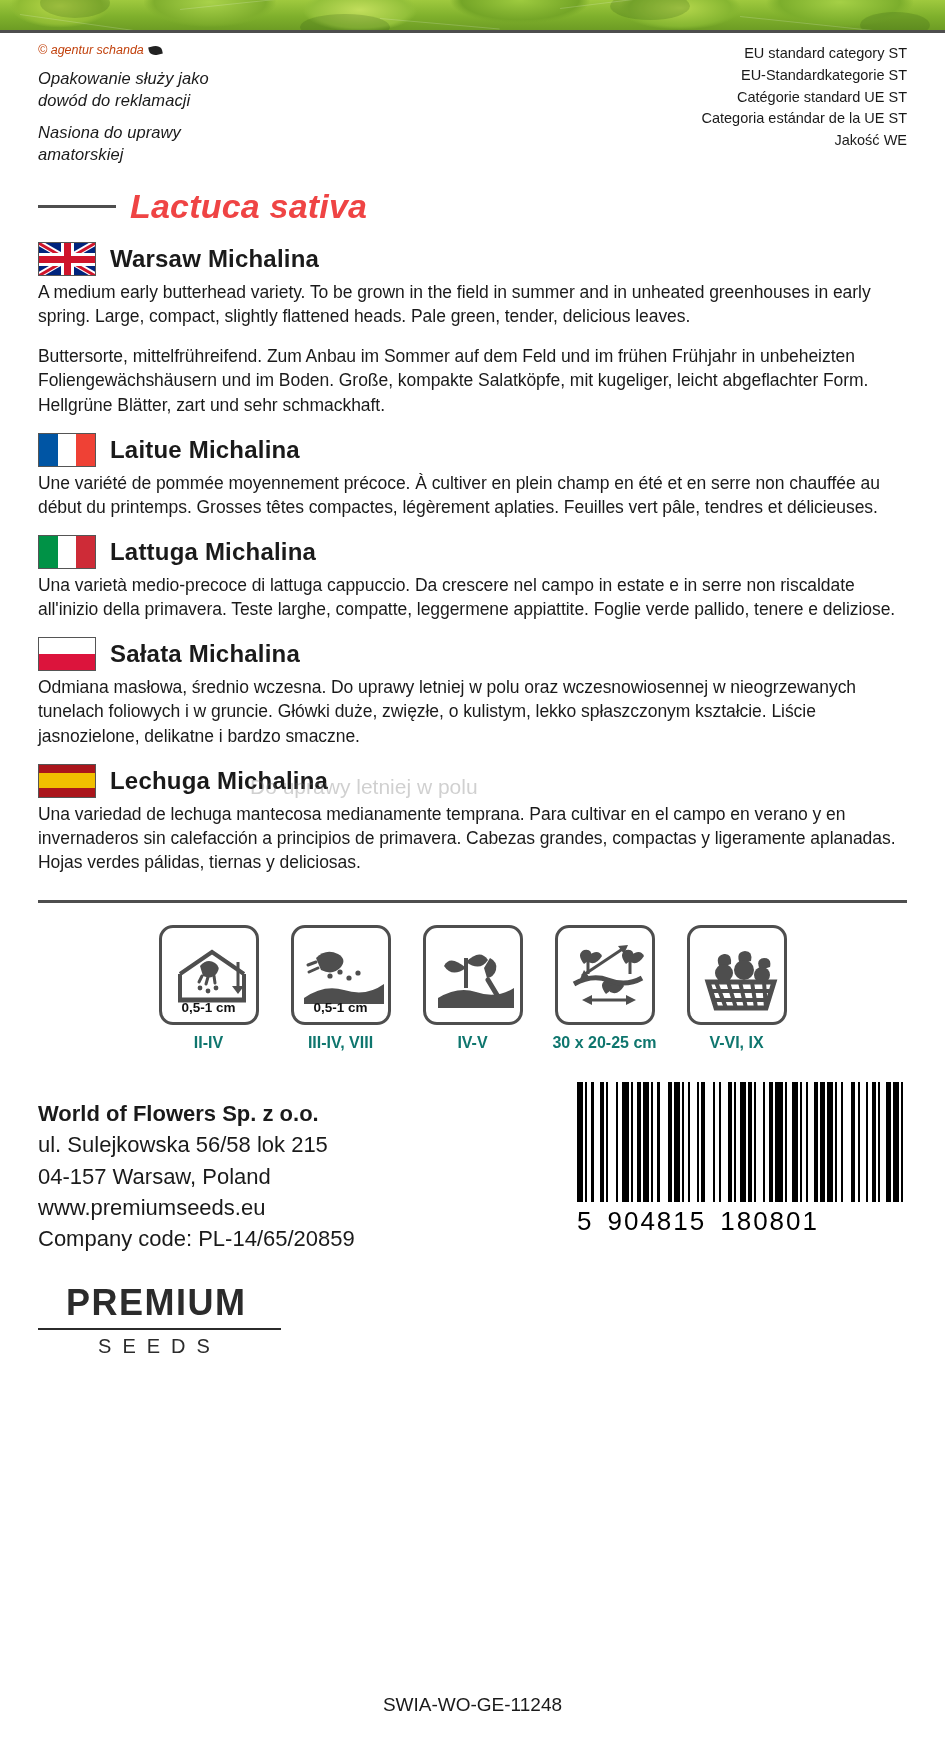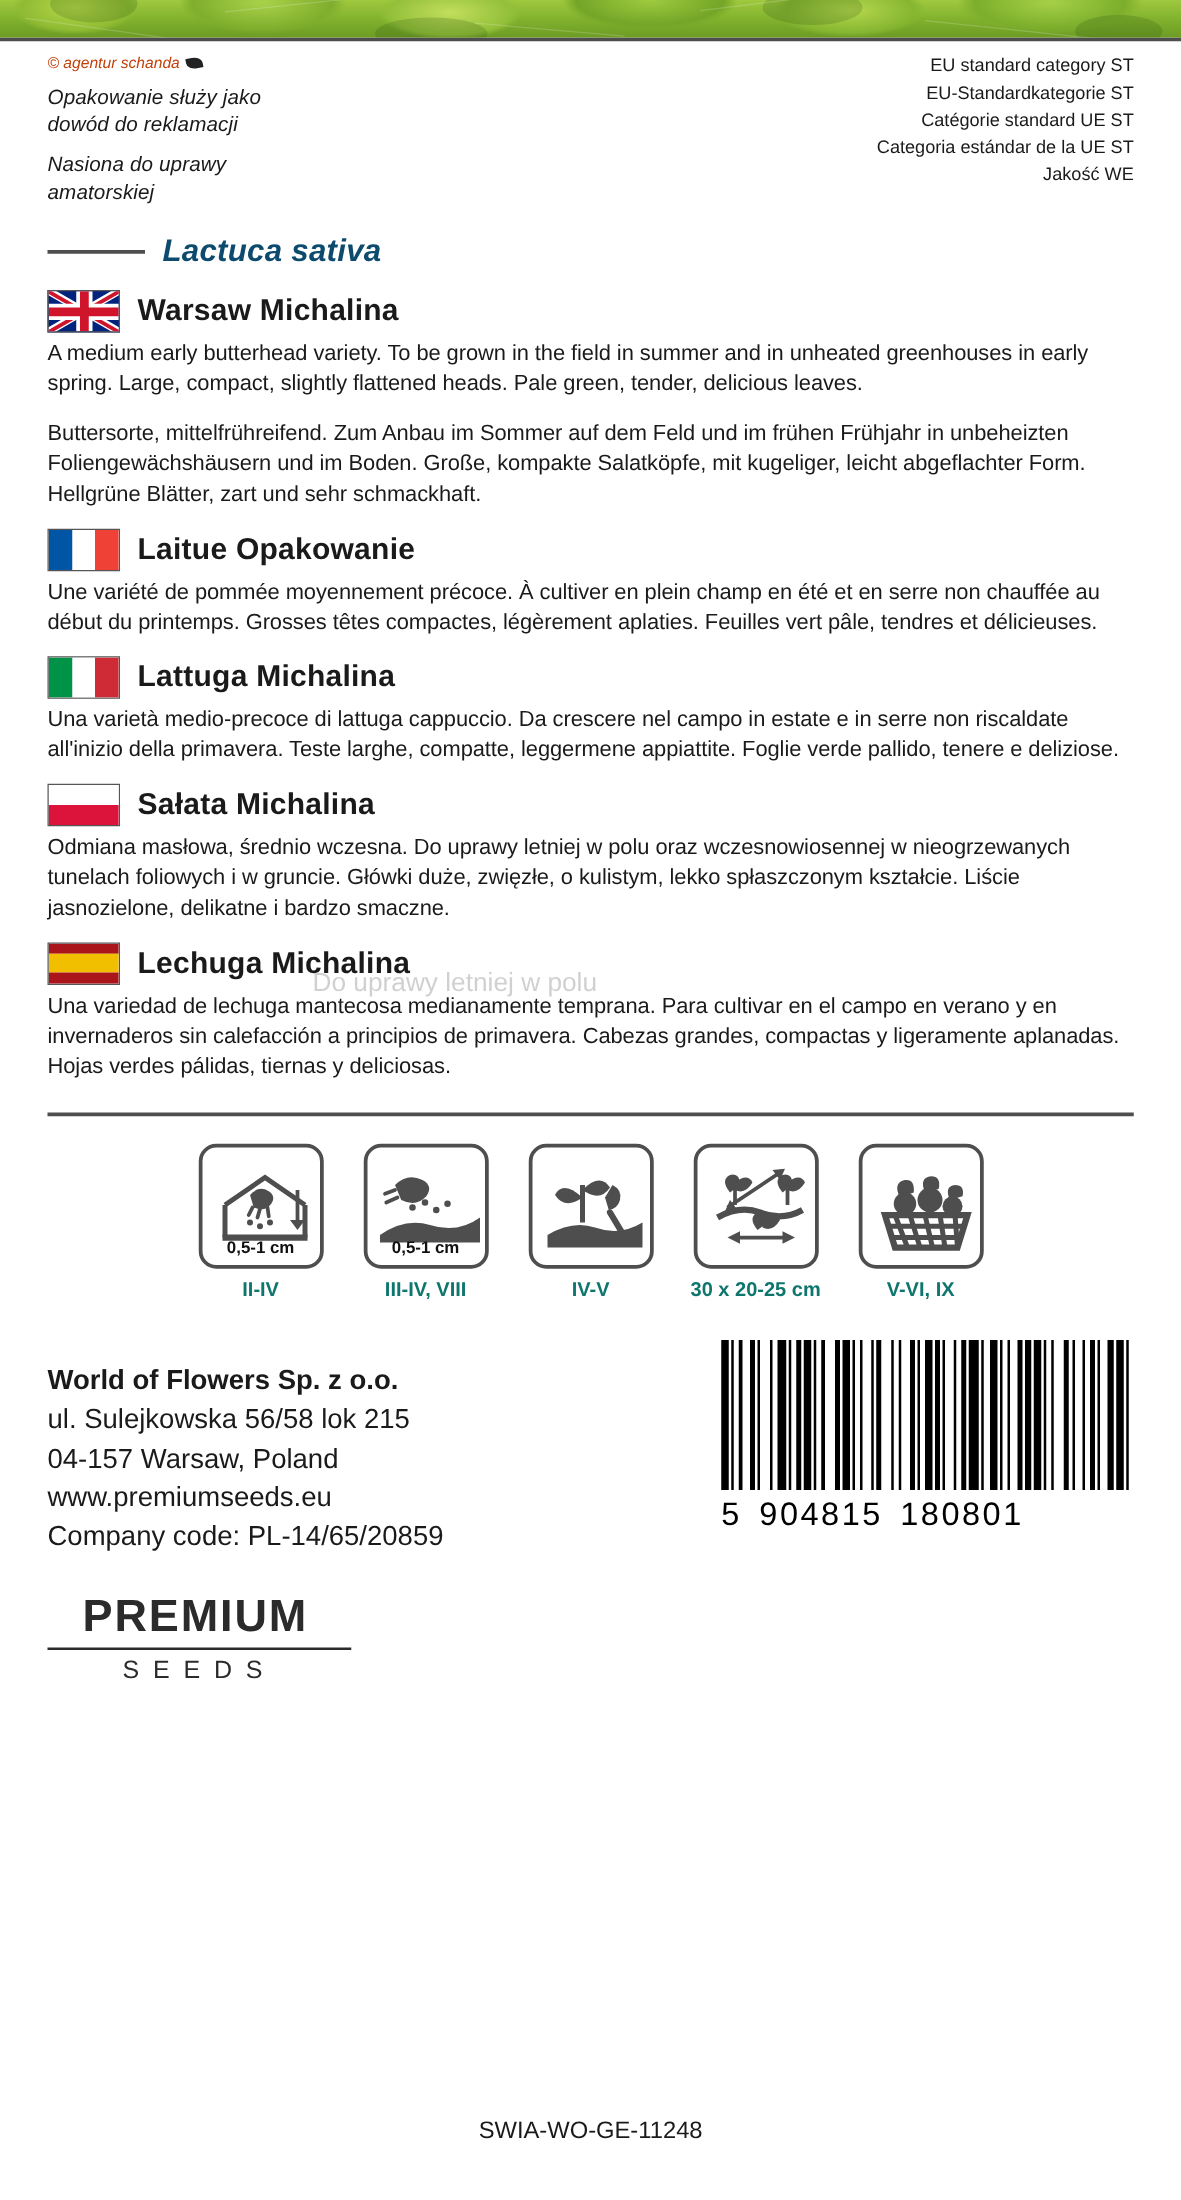--- a/index.html
+++ b/index.html
@@ -101,24 +101,24 @@
     margin-top: 22px;
   }
   .species-row .seg {
     height: 3px;
     background: #4e4e4e;
     flex: 0 0 auto;
   }
   .seg-left { width: 78px; }
   .seg-right { flex: 1 1 auto; }
   .species-name {
-    font-size: 25px;
+    font-size: 34px;
     font-style: italic;
     font-weight: bold;
-    color: #0c4a6e;
+    color: #ef4444;
     white-space: nowrap;
     letter-spacing: .2px;
   }
 
   
   .lang-block { margin-top: 16px; }
   .lang-head {
     display: flex;
     align-items: center;
     gap: 14px;
@@ -379,21 +379,21 @@
     <div class="lang-body">Buttersorte, mittelfrühreifend. Zum Anbau im Sommer auf dem Feld und im frühen Frühjahr in unbeheizten Foliengewächshäusern und im Boden. Große, kompakte Salatköpfe, mit kugeliger, leicht abgeflachter Form. Hellgrüne Blätter, zart und sehr schmackhaft.</div>
   </div>
 
   <div class="lang-block">
     <div class="lang-head">
       <div class="flag flag-fr">
         <div class="b1"></div>
           <div class="b2"></div>
           <div class="b3"></div>
       </div>
-      <div class="lang-title">Laitue Opakowanie</div>
+      <div class="lang-title">Laitue Michalina</div>
     </div>
     <div class="lang-body">Une variété de pommée moyennement précoce. À cultiver en plein champ en été et en serre non chauffée au début du printemps. Grosses têtes compactes, légèrement aplaties. Feuilles vert pâle, tendres et délicieuses.</div>
   </div>
 
   <div class="lang-block">
     <div class="lang-head">
       <div class="flag flag-it">
         <div class="b1"></div>
           <div class="b2"></div>
           <div class="b3"></div>

